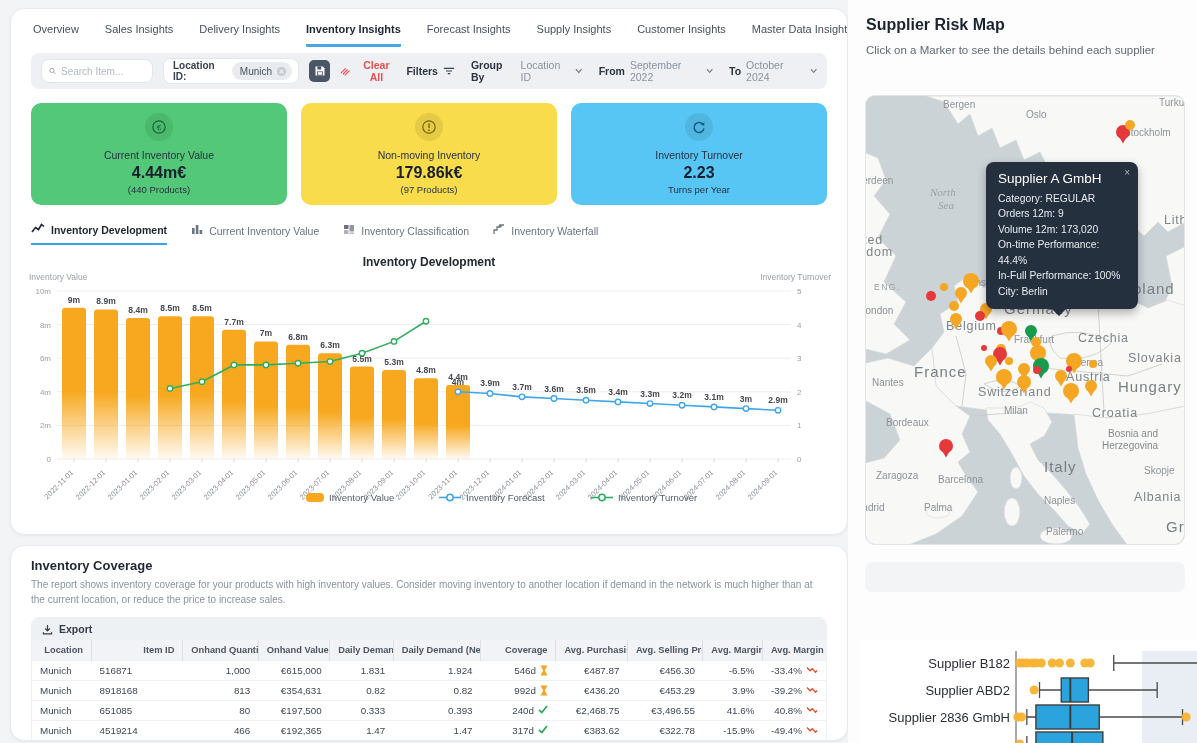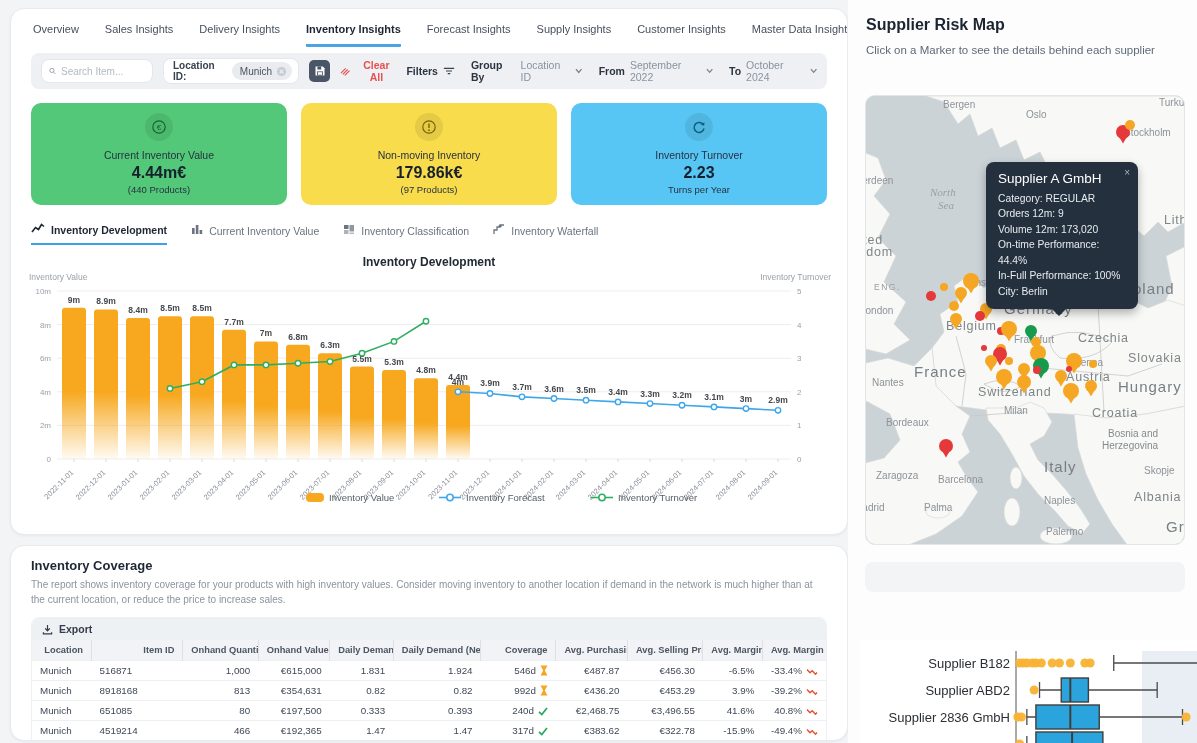--- a/index.html
+++ b/index.html
@@ -54,21 +54,21 @@
   .cov-desc { font-size:10px; color:#8b949e; line-height:1.45; margin-top:5px; width:100%; }
   .table-wrap { margin-top:10px; border:1px solid #eef0f3; border-radius:8px; overflow:hidden; background:#fff; }
   .table-toolbar { background:#eef1f4; padding:5px 10px; }
   .export-btn { background:none; border:none; display:flex; align-items:center; gap:6px; font-size:10.5px; font-weight:bold; color:#333d4b; cursor:pointer; font-family:inherit; }
   table { width:100%; border-collapse:collapse; table-layout:fixed; }
   th { background:#f1f3f6; font-size:9.3px; color:#4b5563; font-weight:bold; padding:5px 8px; text-align:right; border-right:1px solid #dde1e7; white-space:nowrap; overflow:hidden; }
   th:last-child { border-right:none; }
   th.num { text-align:right; }
   td { font-size:9.8px; color:#3f4856; padding:4px 8px; border-top:1px solid #eef0f3; white-space:nowrap; overflow:hidden; }
   td.num { text-align:right; }
-  td .cellflex { display:inline-flex; align-items:flex-end; gap:4px; }
+  td .cellflex { display:inline-flex; align-items:flex-start; gap:4px; }
 
   
   .right-panel { position:absolute; left:848px; top:0; width:349px; height:743px; background:#fdfdfe; }
   .rp-title { position:absolute; left:18px; top:16px; font-size:16px; font-weight:bold; color:#1b2430; }
   .rp-sub { position:absolute; left:18px; top:44px; font-size:11.5px; color:#5f6a77; }
   .map-card { position:absolute; left:17px; top:95px; width:320px; height:450px; border-radius:10px; overflow:hidden; border:1px solid #e2e5e9; background:#ccd3d7; }
   .m-city { font-size:10px; fill:#8d9399; font-family:"Liberation Sans",sans-serif; }
   .m-city-sm { font-size:8.5px; fill:#979da2; letter-spacing:1.5px; font-family:"Liberation Sans",sans-serif; }
   .m-country { font-size:12.5px; fill:#7e8589; letter-spacing:.8px; font-family:"Liberation Sans",sans-serif; }
   .m-country-sm { font-size:10px; fill:#838a8e; font-family:"Liberation Sans",sans-serif; }

